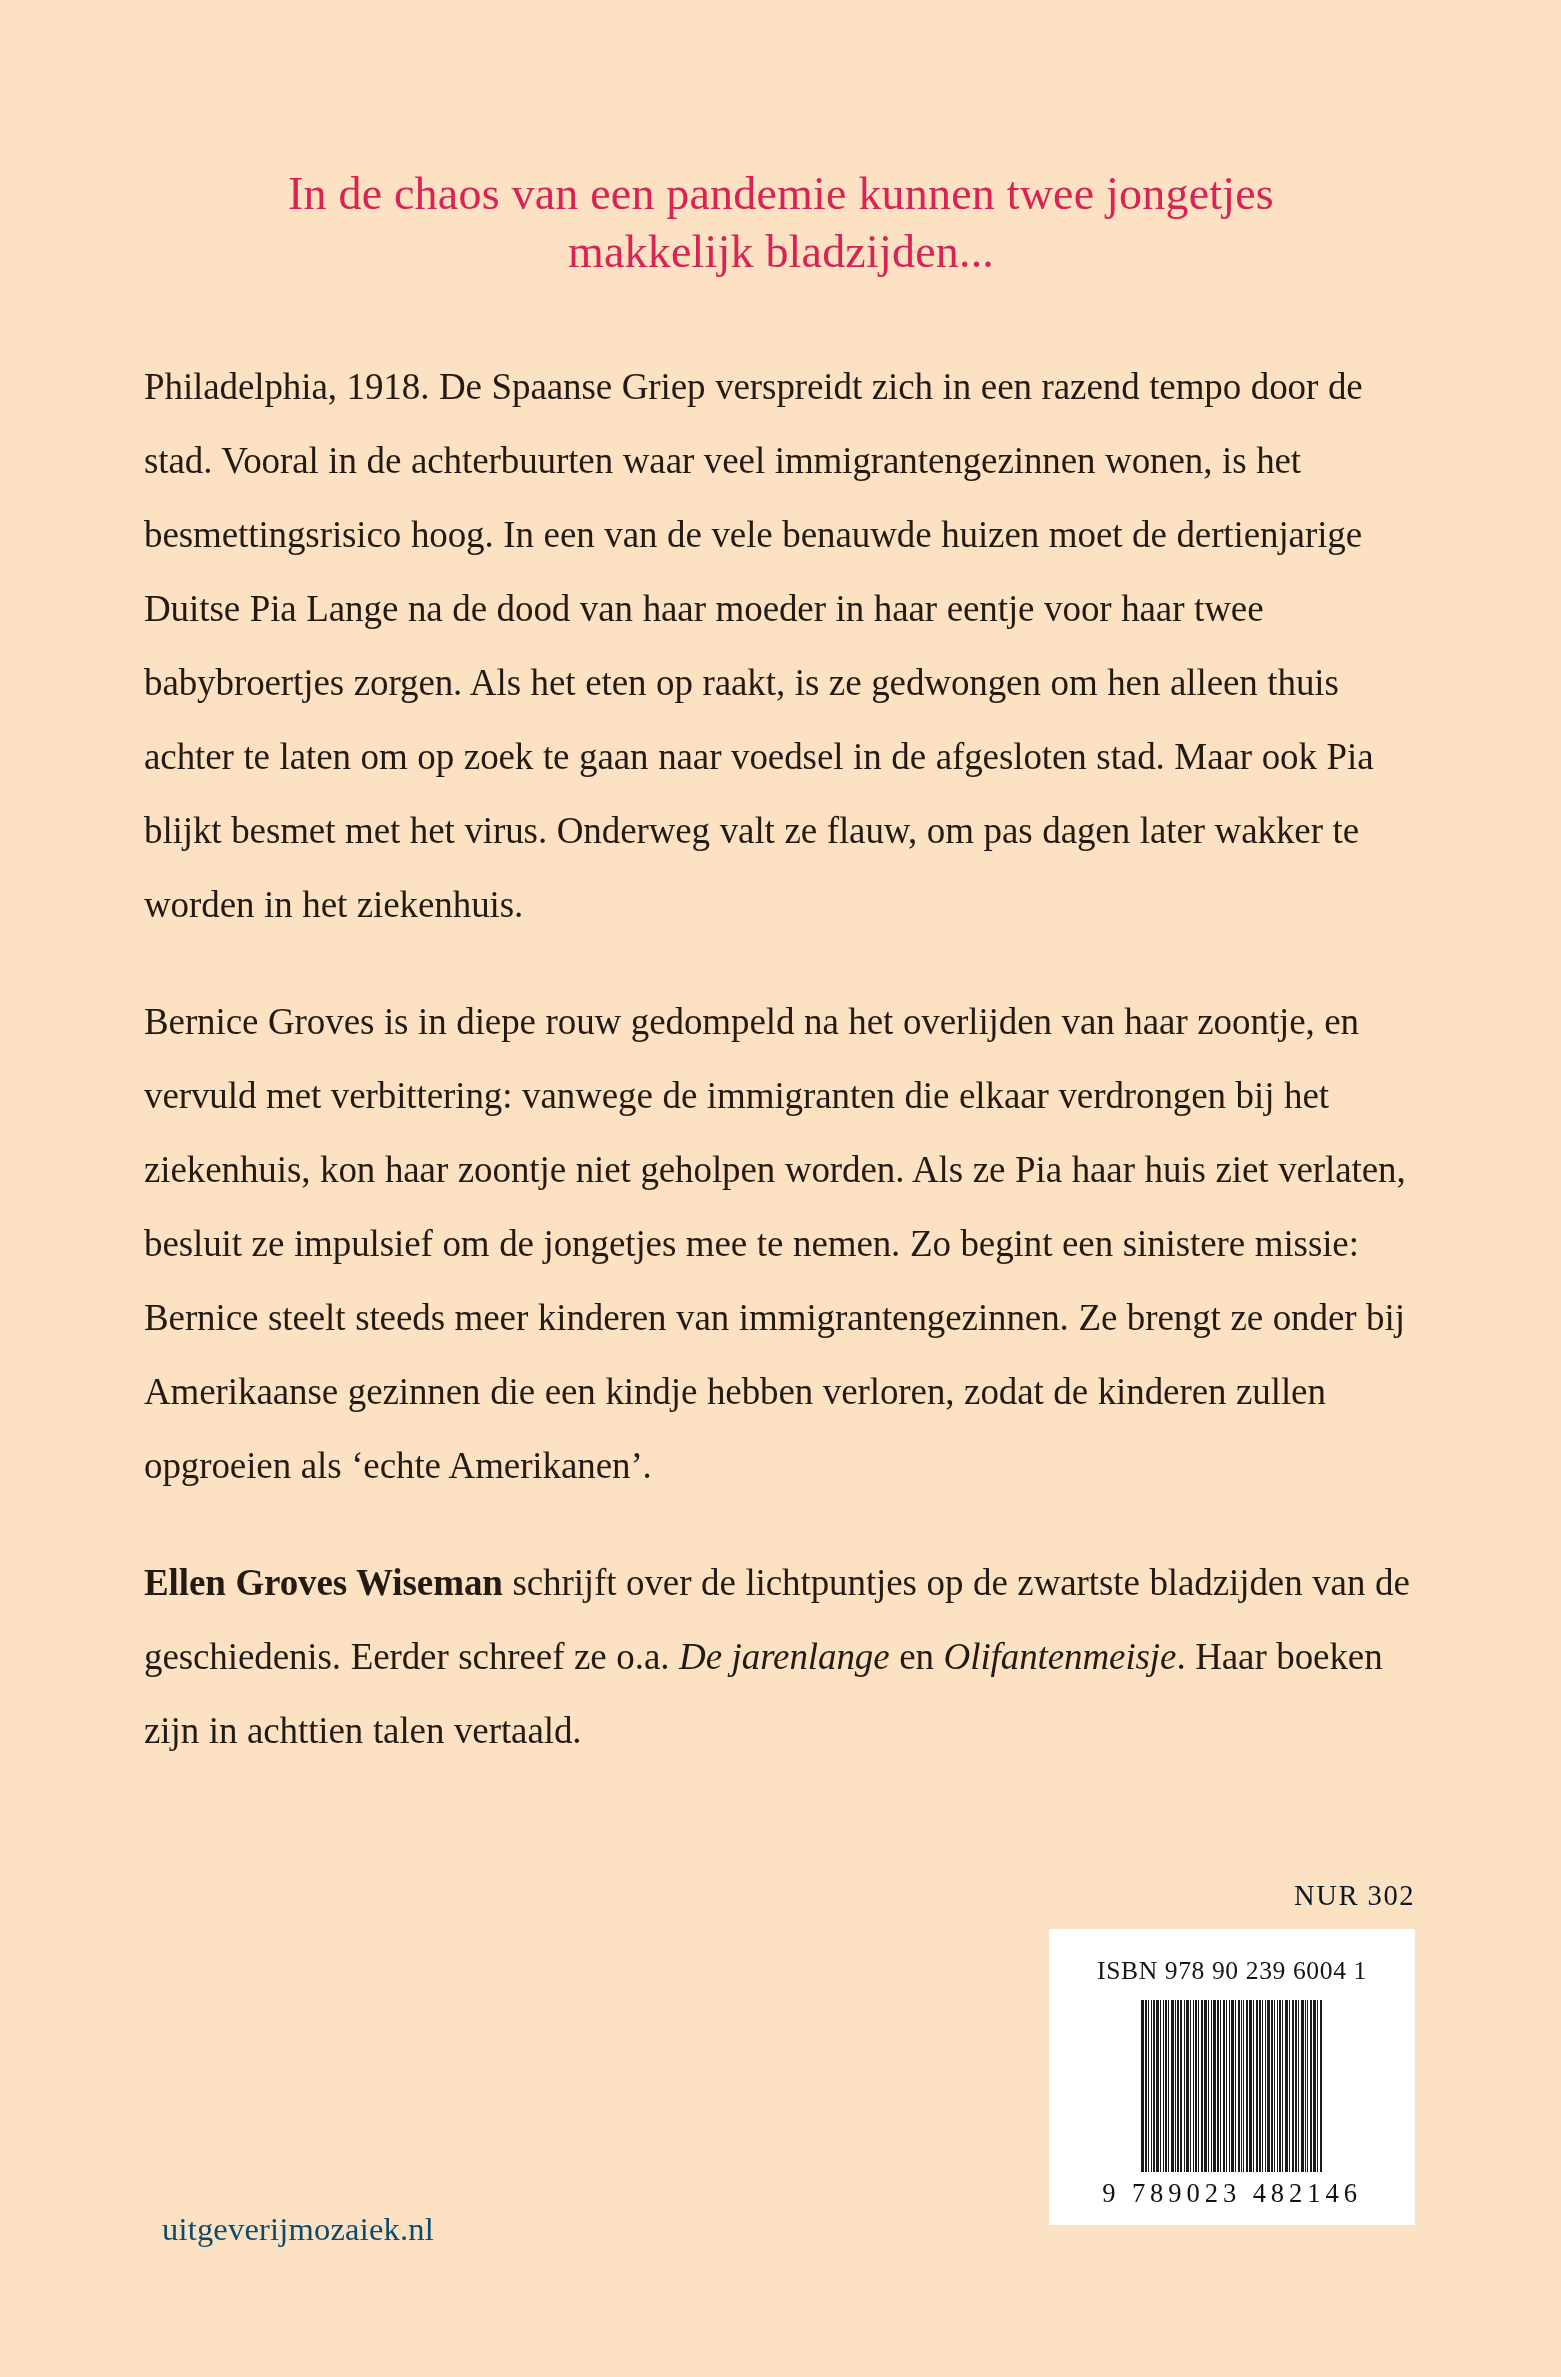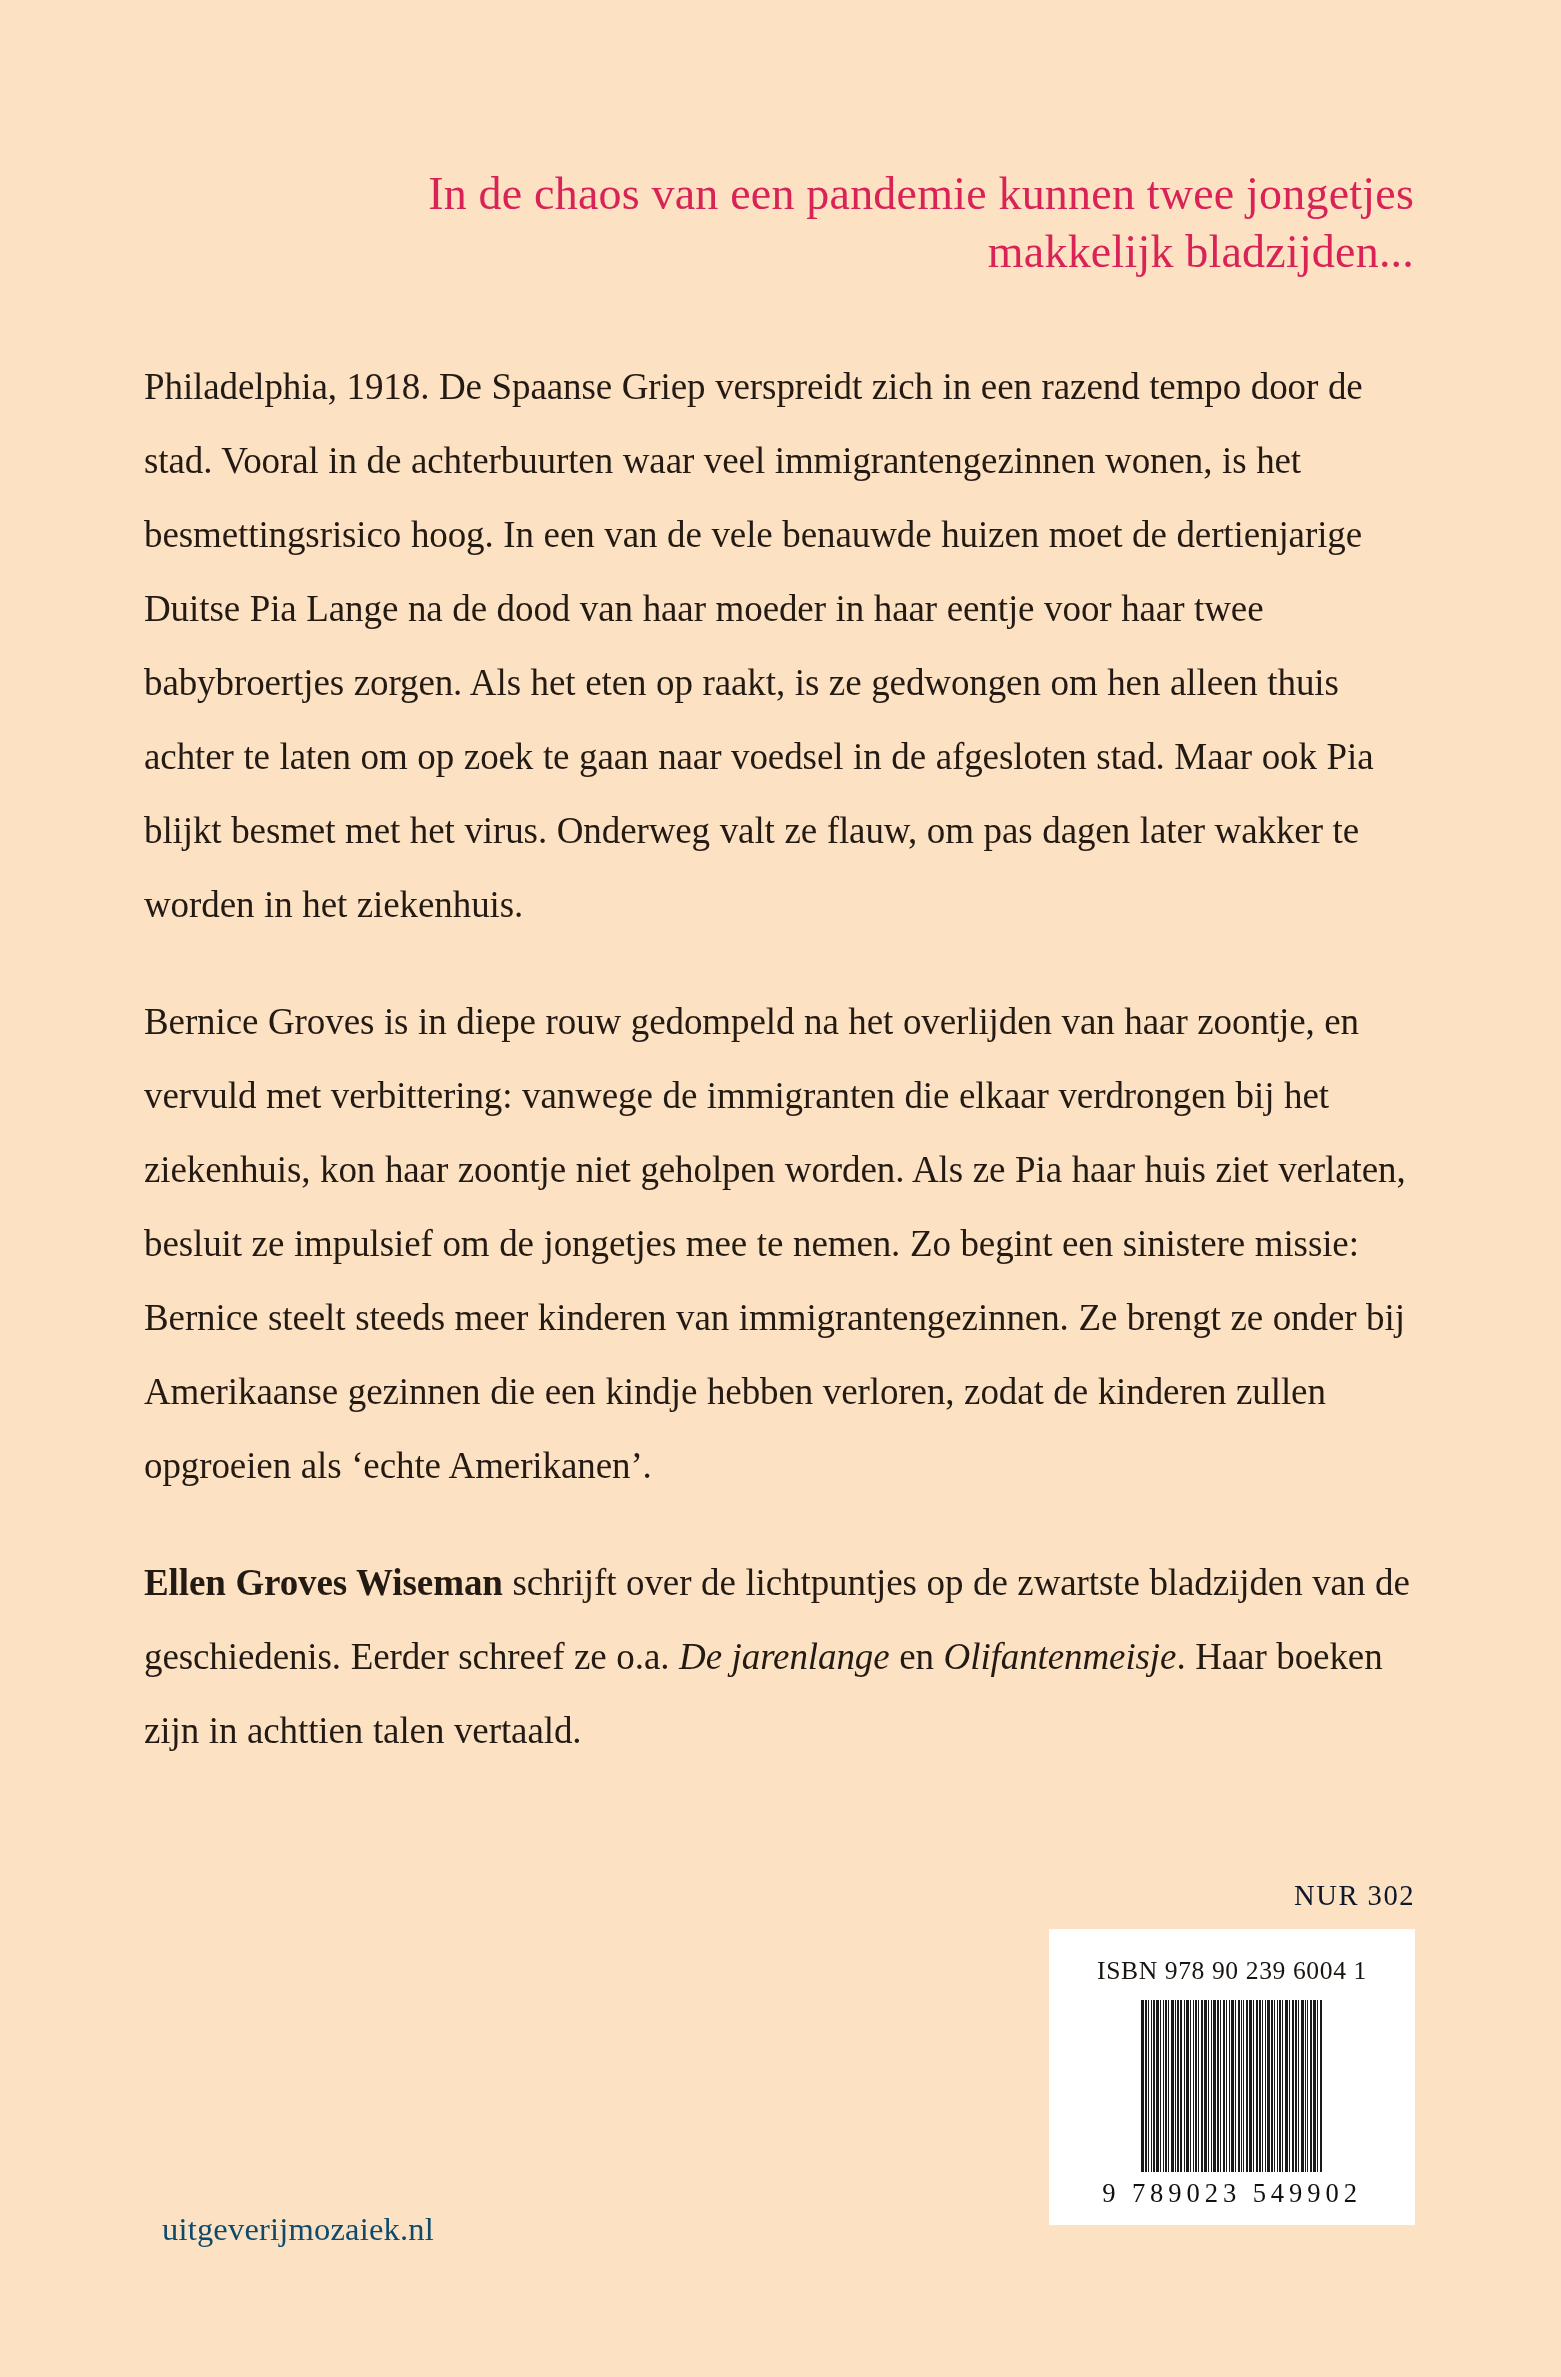--- a/index.html
+++ b/index.html
@@ -21,21 +21,21 @@
     background: #fce2c3;
     padding: 0;
   }
 
   
   .headline {
     position: absolute;
     left: 148px;
     top: 165px;
     width: 1266px;
-    text-align: right;
+    text-align: center;
     color: #d92255;
     font-size: 46px;
     line-height: 1.25;
     font-family: "Liberation Serif", "DejaVu Serif", serif;
     letter-spacing: 0.2px;
   }
   .headline .l1 { display: block; }
   .headline .l2 { display: block; }
 
   
@@ -208,19 +208,19 @@
         <div class="bar tall" style="width: 2px; margin-right: 1px;"></div>
         <div class="bar tall" style="width: 1px; margin-right: 2px;"></div>
         <div class="bar tall" style="width: 3px; margin-right: 1px;"></div>
         <div class="bar tall" style="width: 1px; margin-right: 1px;"></div>
         <div class="bar tall" style="width: 1px; margin-right: 2px;"></div>
         <div class="bar tall" style="width: 2px; margin-right: 1px;"></div>
         <div class="bar tall" style="width: 3px; margin-right: 1px;"></div>
         <div class="bar tall" style="width: 1px; margin-right: 2px;"></div>
         <div class="bar tall" style="width: 2px; margin-right: 1px;"></div>
       </div>
-    <div class="ean-text">9 789023 549902</div>
+    <div class="ean-text">9 789023 482146</div>
   </div>
 
   <div class="publisher-url">uitgeverijmozaiek.nl</div>
 
 </div>
 
 
 </body></html>

